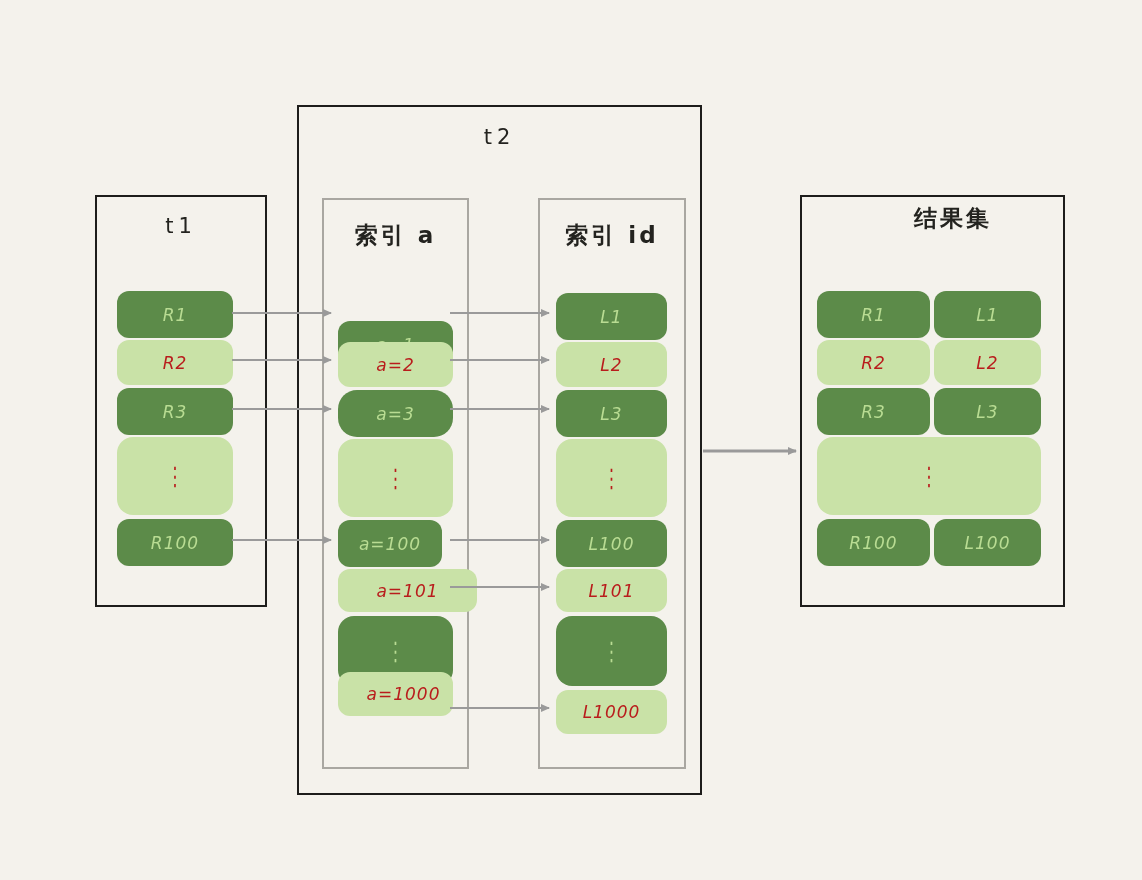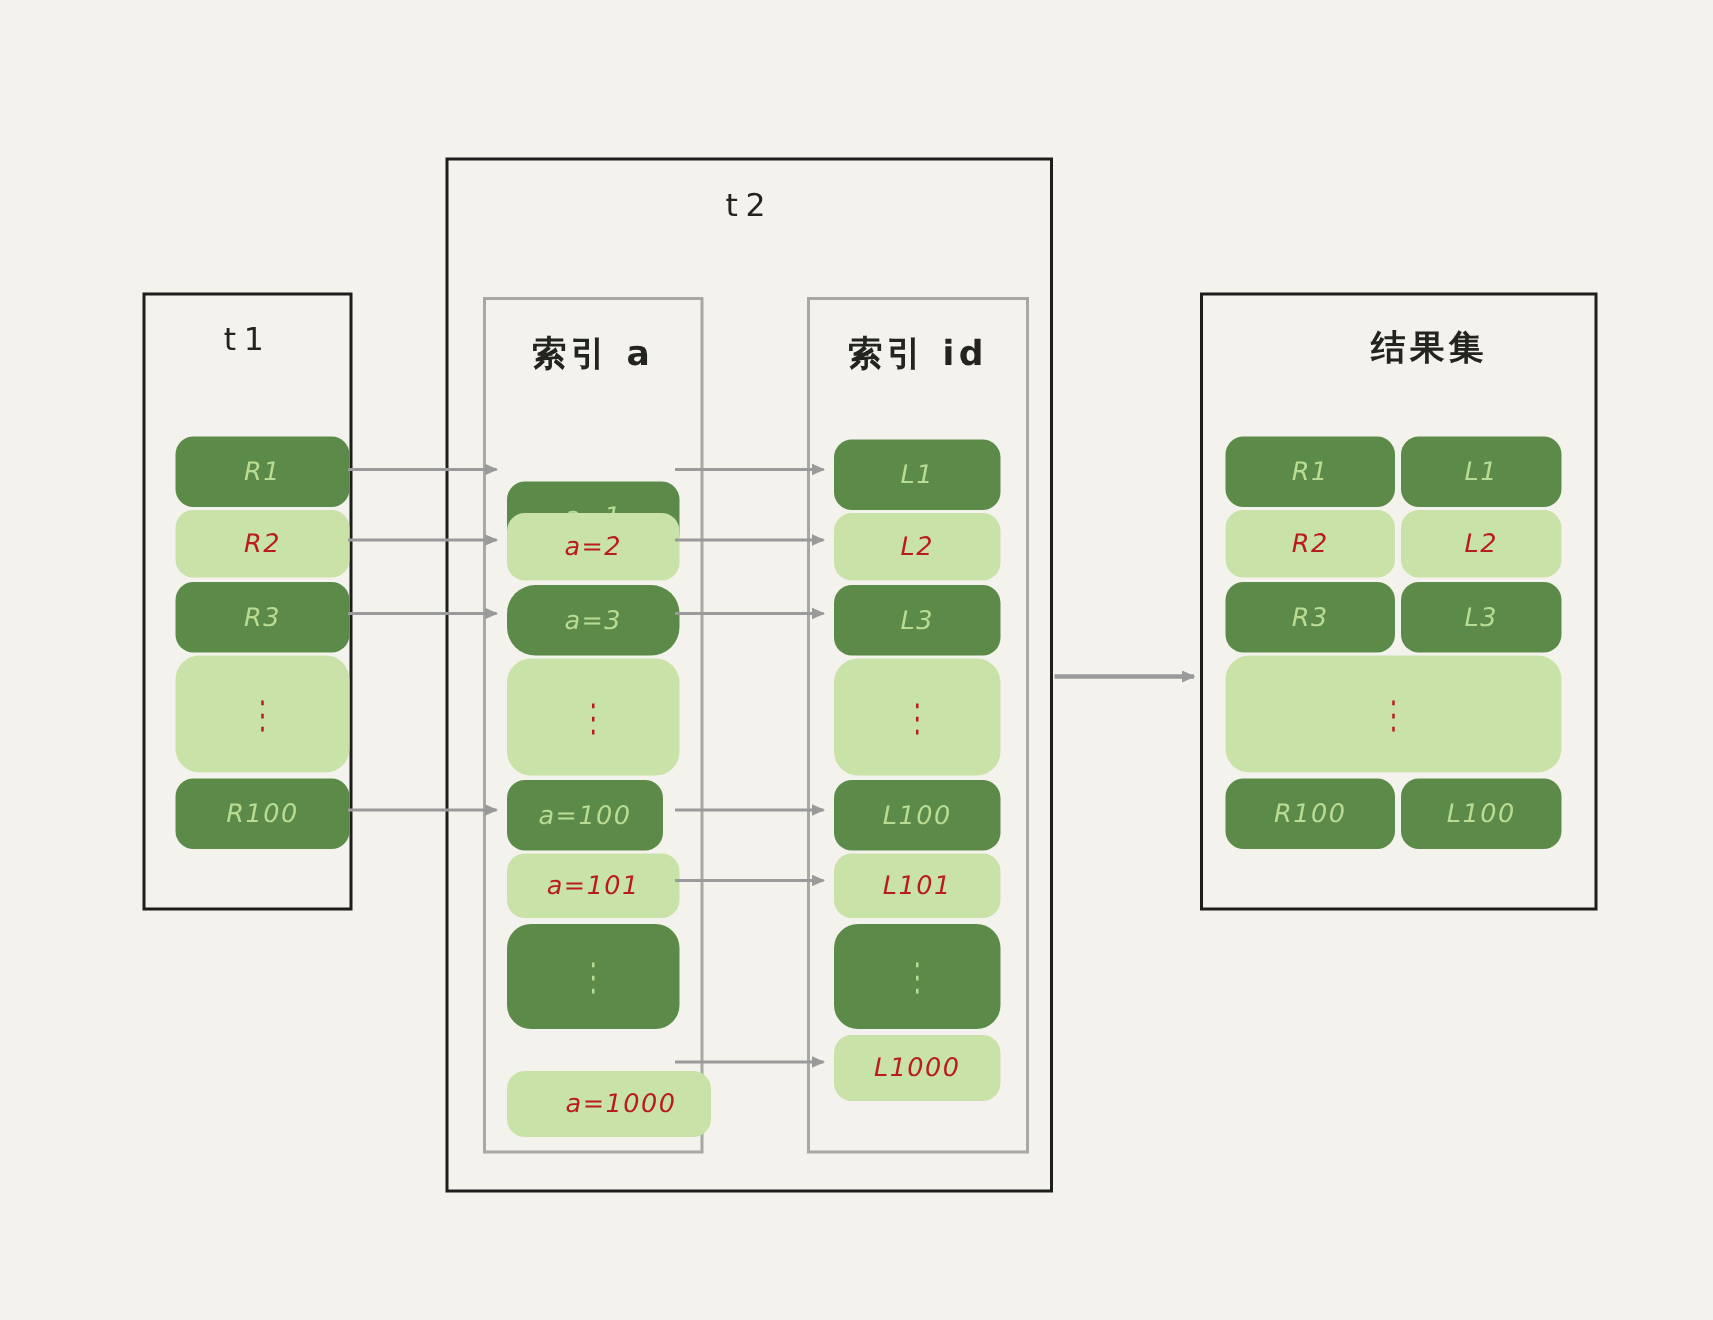--- a/index.html
+++ b/index.html
@@ -24,21 +24,21 @@
   }
   .dark  { background:#5c8b49; color:#b9dc93; }
   .light { background:#c9e2a7; color:#b91c1c; }
   .dots-pill { border-radius:16px; }
   .dots-glyph { font-style:normal; font-size:16px; transform:scaleY(1.6); letter-spacing:0; }
   svg.arrow-layer { position:absolute; left:0; top:0; pointer-events:none; }
 </style>
 </head>
 <body>
 
-<div class="box outer-box" style="left:95px; top:195px; width:140px; height:412px;text-decoration:underline;">
+<div class="box outer-box" style="left:95px; top:195px; width:172px; height:412px;text-decoration:underline;">
   <div class="box-title" style="top:17px;">t1</div>
 
   <div class="pill dark" style="left:20px; top:94px;  width:116px; height:47px;">R1</div>
   <div class="pill light" style="left:20px; top:143px; width:116px; height:45px;">R2</div>
   <div class="pill dark" style="left:20px; top:191px; width:116px; height:47px;">R3</div>
   <div class="pill light dots-pill" style="left:20px; top:240px; width:116px; height:78px;">
     <span class="dots-glyph">⋮</span>
   </div>
   <div class="pill dark" style="left:20px; top:322px; width:116px; height:47px;">R100</div>
 </div>
@@ -49,25 +49,25 @@
   <div class="box inner-box" style="left:23px; top:91px; width:147px; height:571px;">
     <div class="box-title cn-title" style="top:20px;">索引 a</div>
 
     <div class="pill dark" style="left:14px; top:93px;  width:115px; height:47px;margin-top:28px;">a=1</div>
     <div class="pill light" style="left:14px; top:142px; width:115px; height:45px;">a=2</div>
     <div class="pill dark" style="left:14px; top:190px; width:115px; height:47px;border-radius:19px;">a=3</div>
     <div class="pill light dots-pill" style="left:14px; top:239px; width:115px; height:78px;">
       <span class="dots-glyph">⋮</span>
     </div>
     <div class="pill dark" style="left:14px; top:320px; width:104px; height:47px;">a=100</div>
-    <div class="pill light" style="left:14px; top:369px; width:115px; height:43px;">a=101</div>
+    <div class="pill light" style="left:14px; top:369px; width:139px; height:43px;">a=101</div>
     <div class="pill dark dots-pill" style="left:14px; top:416px; width:115px; height:70px;">
       <span class="dots-glyph">⋮</span>
     </div>
-    <div class="pill light" style="left:14px; top:514px; width:136px; height:44px;padding-left:16px;">a=1000</div>
+    <div class="pill light" style="left:14px; top:472px; width:115px; height:44px;padding-left:16px;">a=1000</div>
   </div>
 
   <div class="box inner-box" style="left:239px; top:91px; width:148px; height:571px;">
     <div class="box-title cn-title" style="top:20px;">索引 id</div>
 
     <div class="pill dark" style="left:16px; top:93px;  width:111px; height:47px;">L1</div>
     <div class="pill light" style="left:16px; top:142px; width:111px; height:45px;">L2</div>
     <div class="pill dark" style="left:16px; top:190px; width:111px; height:47px;">L3</div>
     <div class="pill light dots-pill" style="left:16px; top:239px; width:111px; height:78px;">
       <span class="dots-glyph">⋮</span>
@@ -75,21 +75,21 @@
     <div class="pill dark" style="left:16px; top:320px; width:111px; height:47px;">L100</div>
     <div class="pill light" style="left:16px; top:369px; width:111px; height:43px;">L101</div>
     <div class="pill dark dots-pill" style="left:16px; top:416px; width:111px; height:70px;">
       <span class="dots-glyph">⋮</span>
     </div>
     <div class="pill light" style="left:16px; top:490px; width:111px; height:44px;text-align:center;">L1000</div>
   </div>
 </div>
 
 <div class="box outer-box" style="left:800px; top:195px; width:265px; height:412px;">
-  <div class="box-title cn-title" style="top:19px;padding-left:41px;">结果集</div>
+  <div class="box-title cn-title" style="top:6px;padding-left:41px;">结果集</div>
 
   <div class="pill dark" style="left:15px; top:94px;  width:113px; height:47px;">R1</div>
   <div class="pill dark" style="left:132px; top:94px; width:107px; height:47px;">L1</div>
 
   <div class="pill light" style="left:15px; top:143px; width:113px; height:45px;">R2</div>
   <div class="pill light" style="left:132px; top:143px; width:107px; height:45px;">L2</div>
 
   <div class="pill dark" style="left:15px; top:191px; width:113px; height:47px;">R3</div>
   <div class="pill dark" style="left:132px; top:191px; width:107px; height:47px;">L3</div>
 

